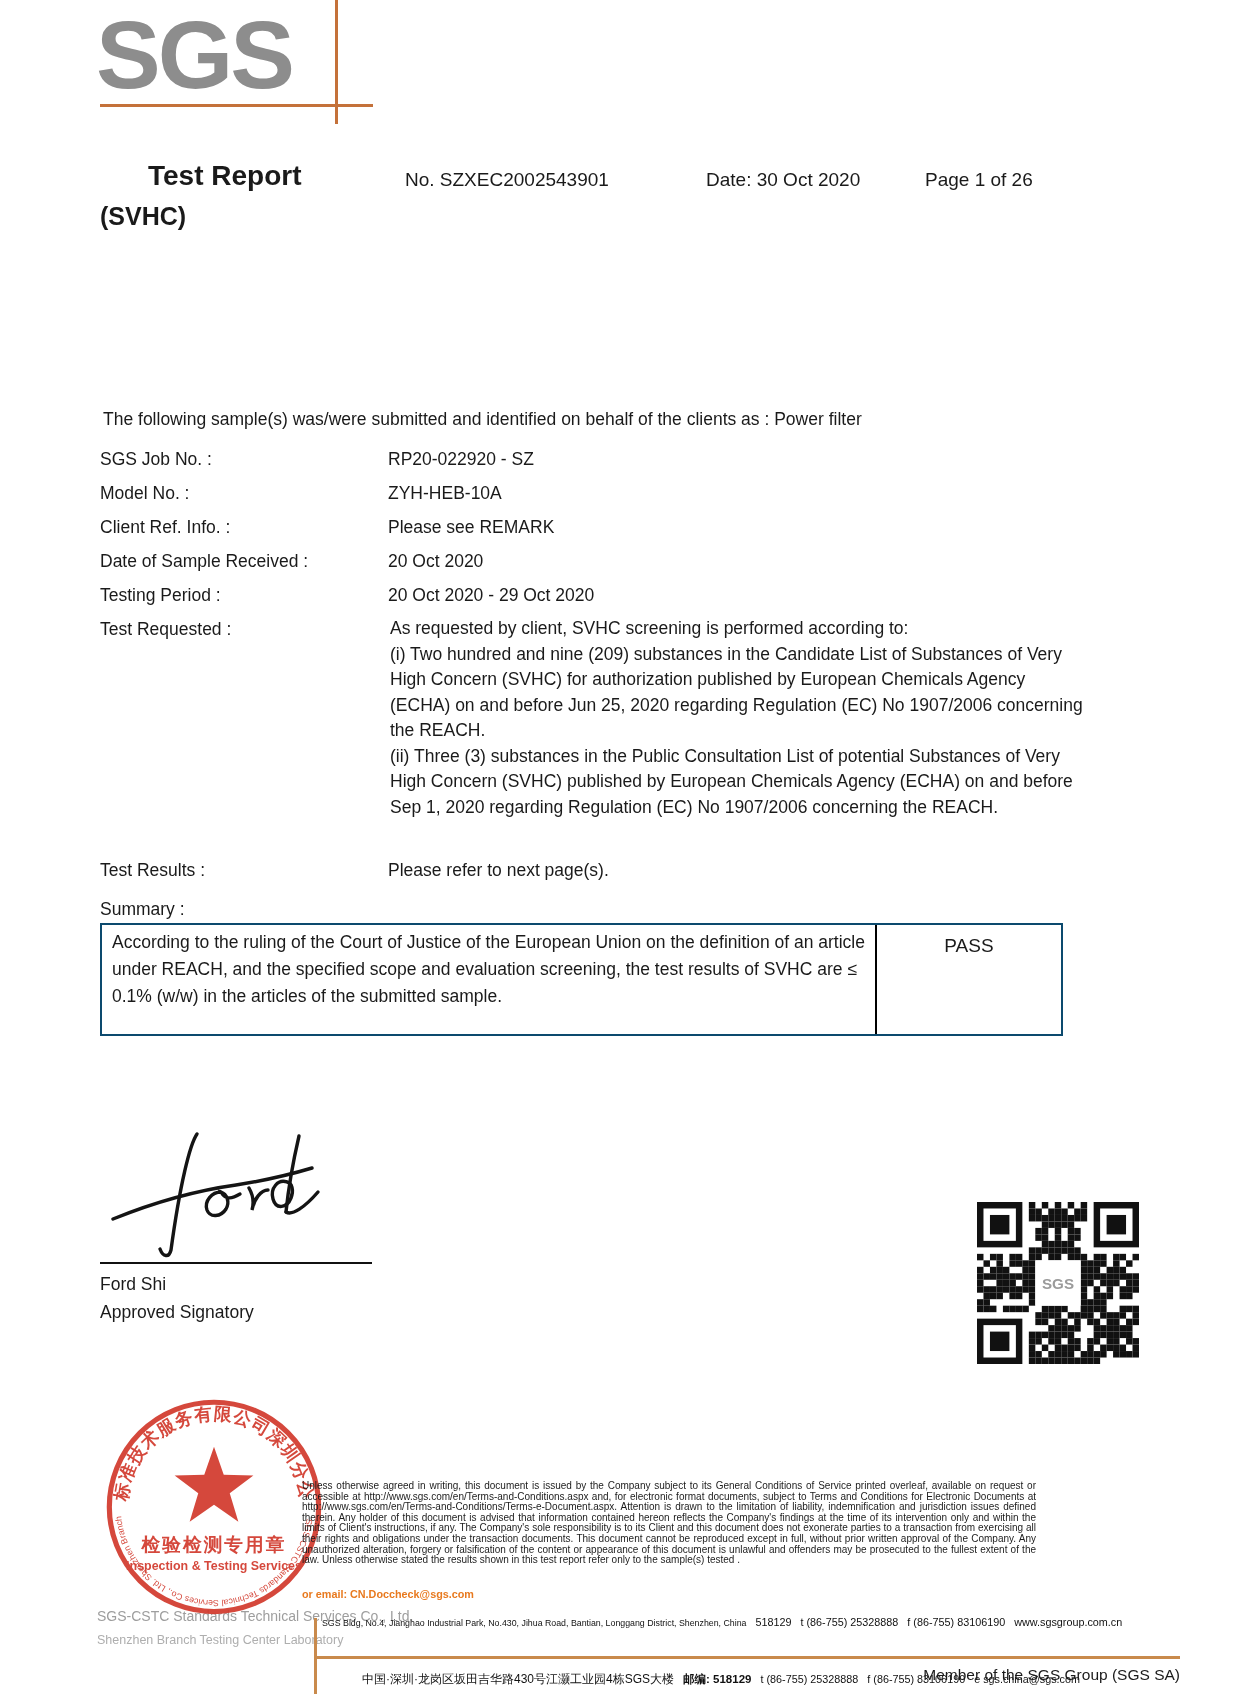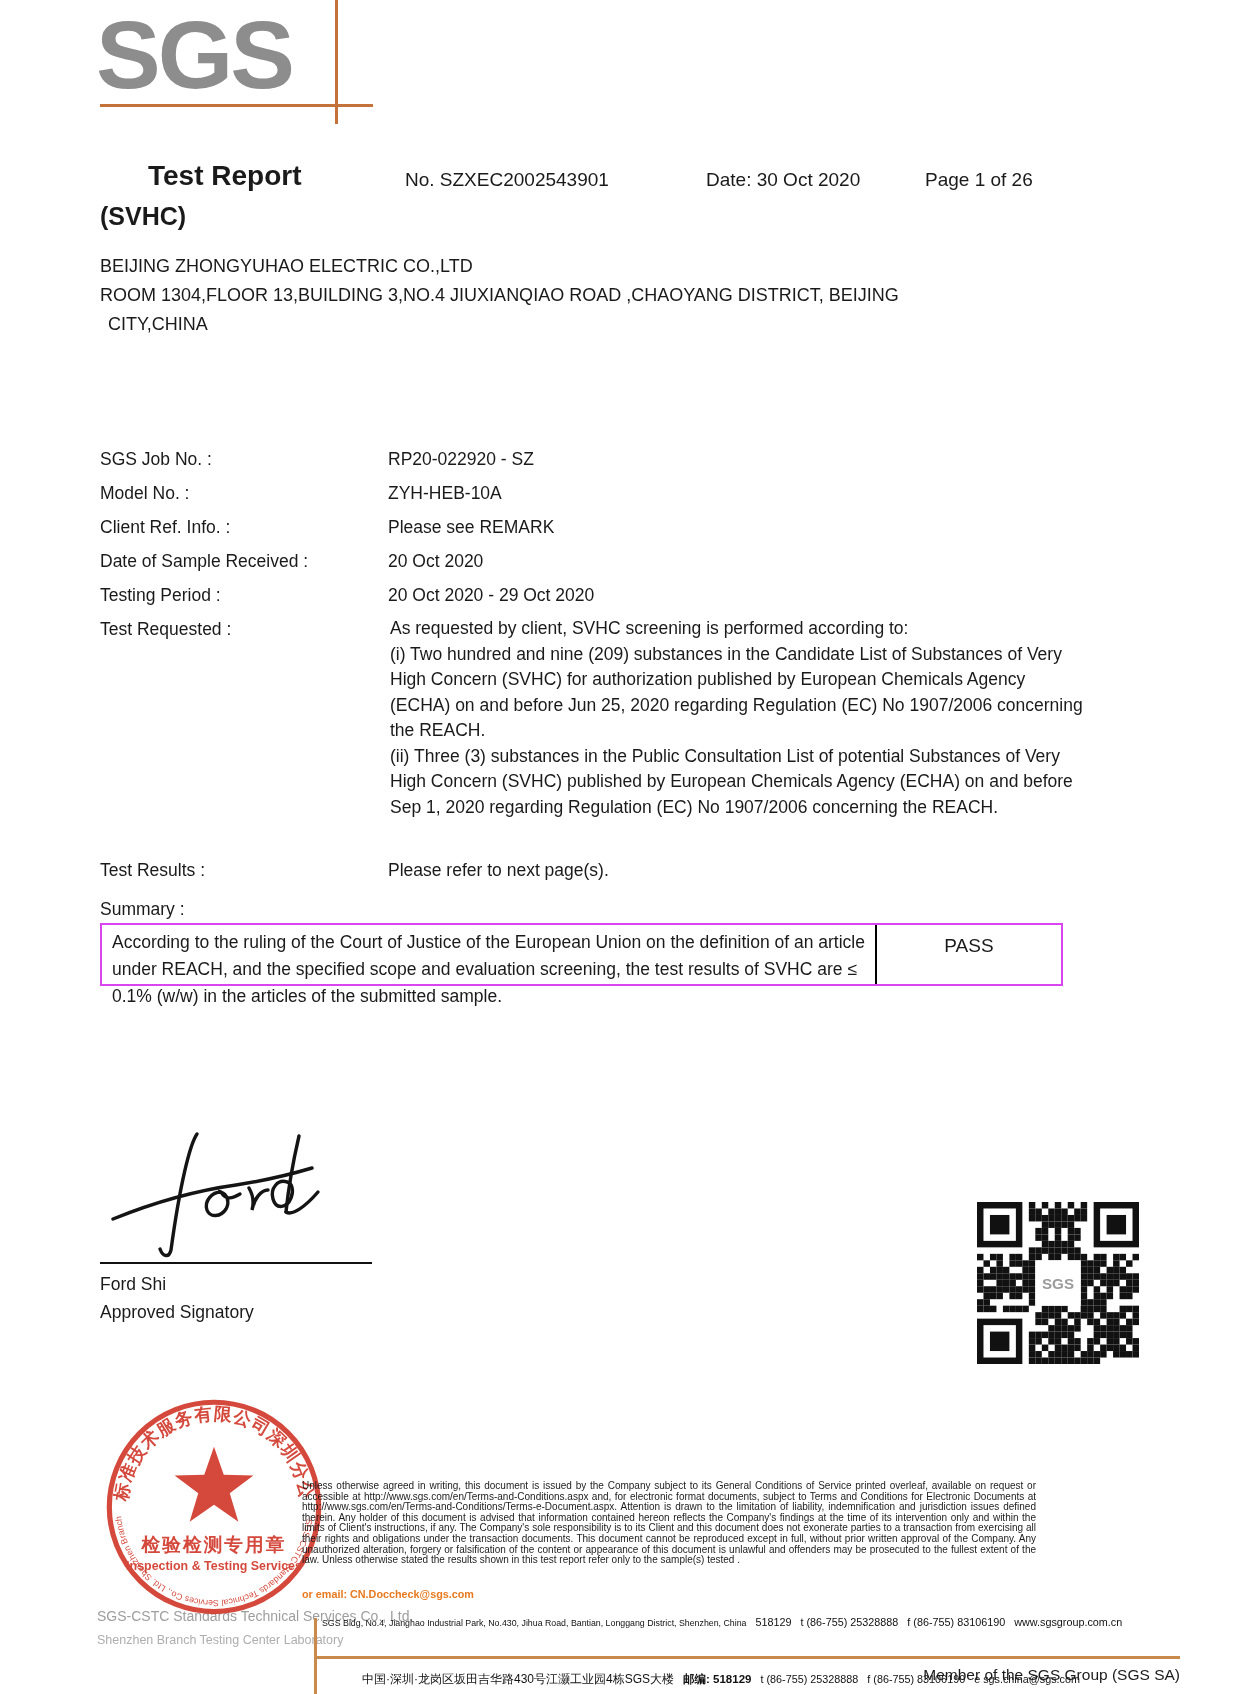--- a/index.html
+++ b/index.html
@@ -39,21 +39,21 @@
 
   .tr-label{left:100px;top:619px;font-size:17.5px;}
   .tr-body{left:390px;top:616px;width:700px;font-size:17.5px;line-height:25.5px;}
   .tr-body p{margin:0;}
 
   .res-label{left:100px;top:860px;font-size:17.5px;}
   .res-value{left:388px;top:860px;font-size:17.5px;}
 
   
   .sum-label{left:100px;top:899px;font-size:17.5px;}
-  .sum-box{left:100px;top:923px;width:963px;height:63px;border:2px solid #d946ef;display:flex;box-sizing:border-box;}
+  .sum-box{left:100px;top:923px;width:963px;height:113px;border:2px solid #0c4a6e;display:flex;box-sizing:border-box;}
   .sum-text{flex:1;padding:4px 10px;font-size:17.5px;line-height:27px;}
   .sum-pass{width:186px;border-left:2px solid #000;text-align:center;padding-top:10px;font-size:19px;box-sizing:border-box;}
 
   
   .signed{left:100px;top:1053px;font-size:17.5px;line-height:24px;}
   .sig-svg{left:100px;top:1122px;}
   .sig-line{left:100px;top:1262px;width:272px;height:2px;background:#111;}
   .sig-name{left:100px;top:1274px;font-size:17.5px;}
   .sig-role{left:100px;top:1302px;font-size:17.5px;}
 
@@ -86,26 +86,22 @@
   <div class="abs sgs-logo">SGS</div>
   <div class="abs logo-hline"></div>
   <div class="abs logo-vline"></div>
 
   <div class="abs title">Test Report</div>
   <div class="abs subtitle">(SVHC)</div>
   <div class="abs meta meta-no">No. SZXEC2002543901</div>
   <div class="abs meta meta-date">Date: 30 Oct 2020</div>
   <div class="abs meta meta-page">Page 1 of 26</div>
 
-  <div class="abs client">
-    <div>BEIJING ZHONGYUHAO ELECTRIC CO.,LTD</div>
-    <div>ROOM 1304,FLOOR 13,BUILDING 3,NO.4 JIUXIANQIAO ROAD ,CHAOYANG DISTRICT, BEIJING</div>
-    <div class="indent">CITY,CHINA</div>
-  </div>
-
+
+  <div class="abs intro">The following sample(s) was/were submitted and identified on behalf of the clients as : Power filter</div>
 
   <div class="abs frow flabel" style="top:449px">SGS Job No. :</div>
   <div class="abs frow fvalue" style="top:449px">RP20-022920 - SZ</div>
   <div class="abs frow flabel" style="top:483px">Model No. :</div>
   <div class="abs frow fvalue" style="top:483px">ZYH-HEB-10A</div>
   <div class="abs frow flabel" style="top:517px">Client Ref. Info. :</div>
   <div class="abs frow fvalue" style="top:517px">Please see REMARK</div>
   <div class="abs frow flabel" style="top:551px">Date of Sample Received :</div>
   <div class="abs frow fvalue" style="top:551px">20 Oct 2020</div>
   <div class="abs frow flabel" style="top:585px">Testing Period :</div>

